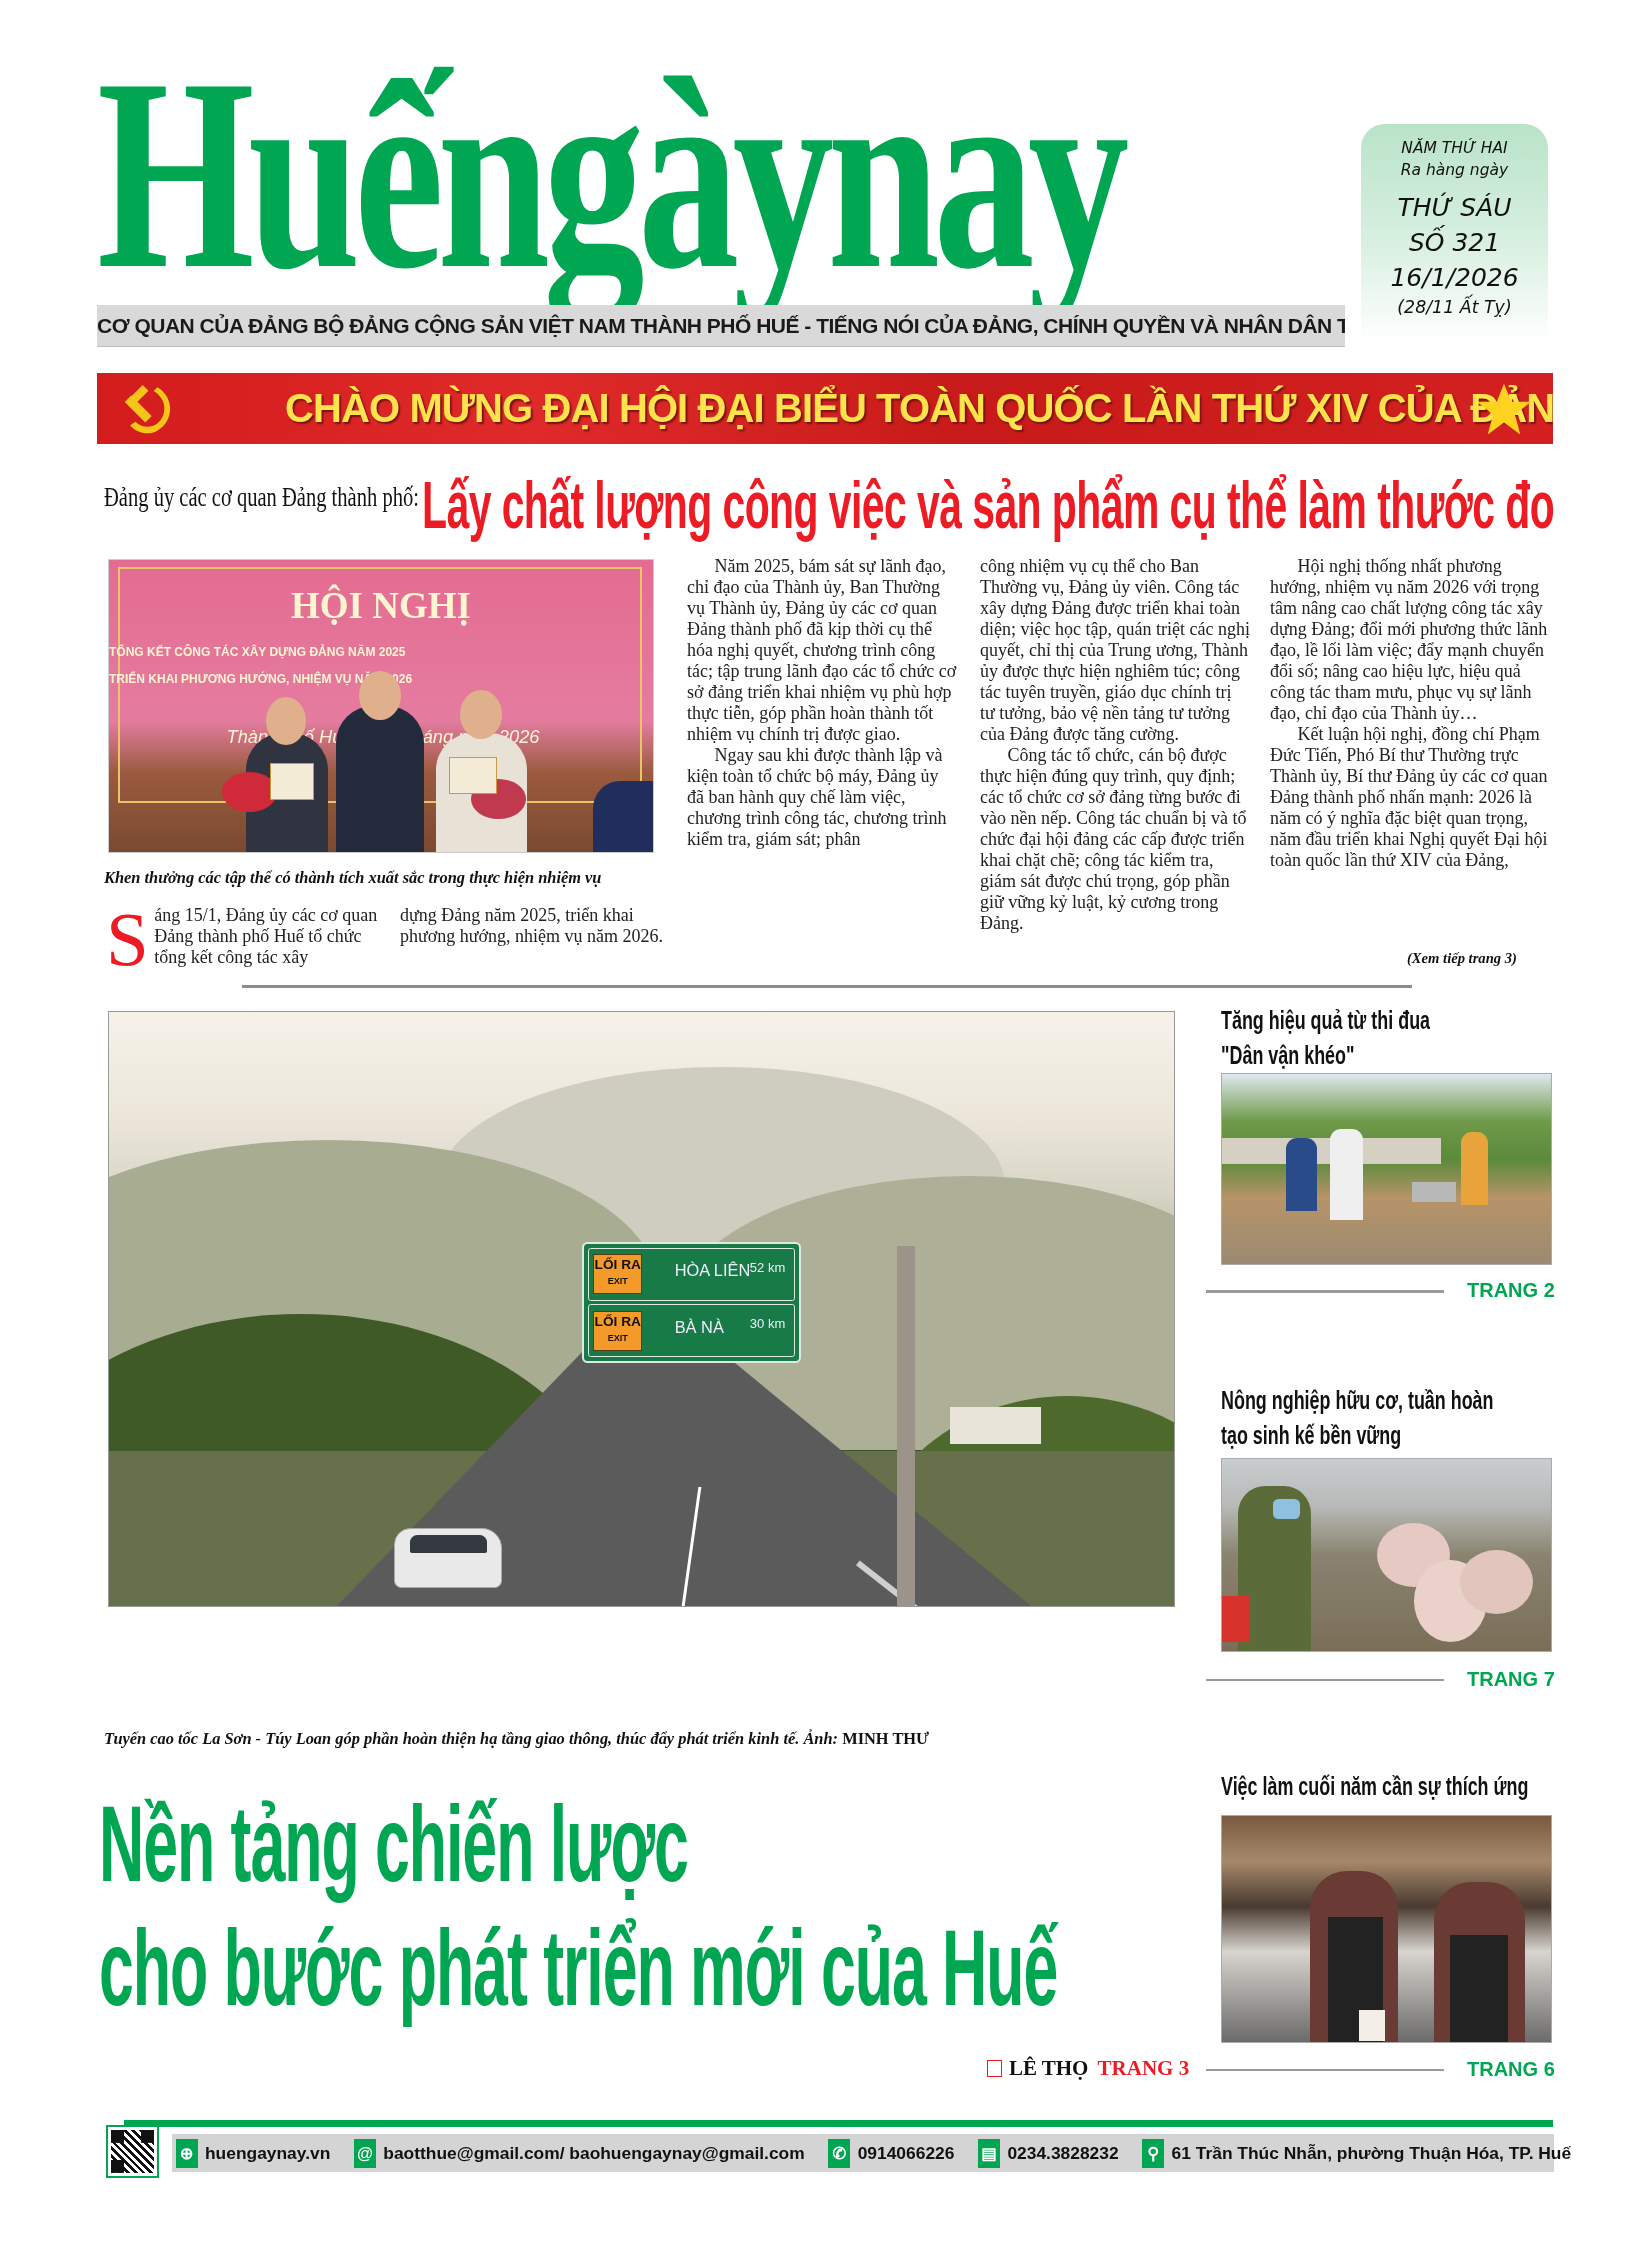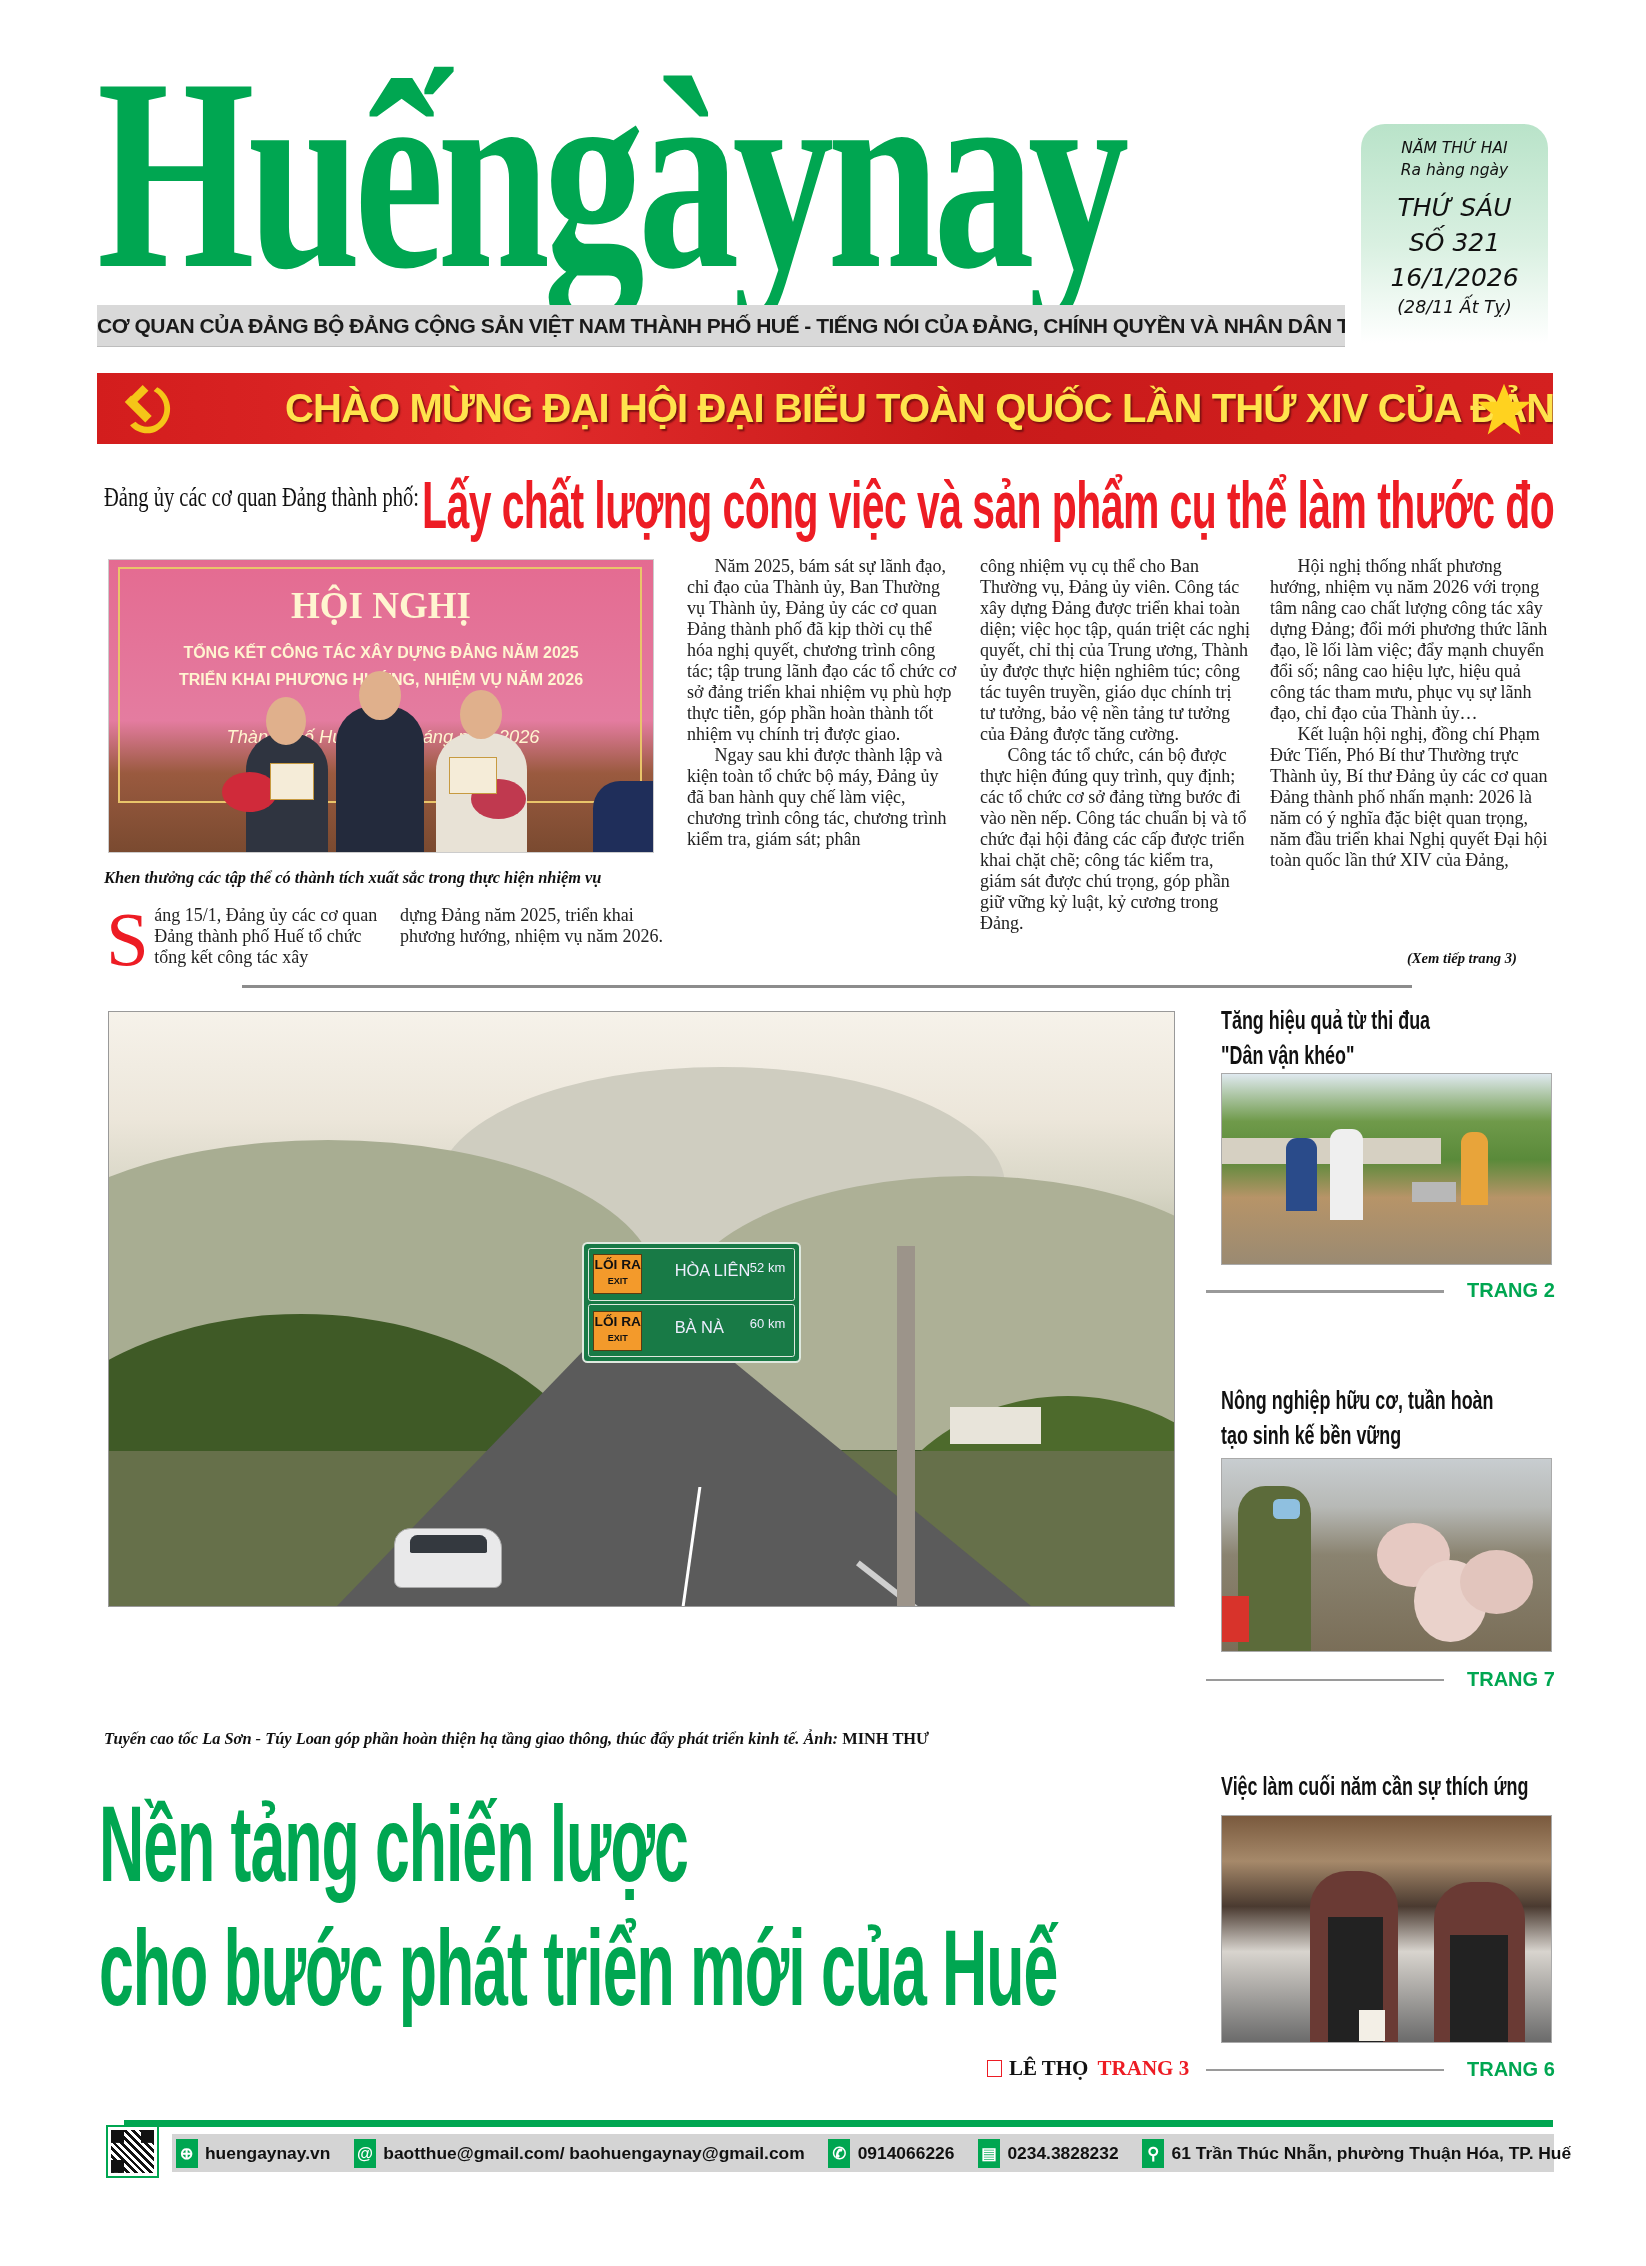--- a/index.html
+++ b/index.html
@@ -65,22 +65,22 @@
     position: absolute; left: 108px; top: 559px; width: 546px; height: 294px;
     background: linear-gradient(to bottom, #e46b91 0%, #e47ca0 55%, #9a5a3f 73%, #7a4a30 100%);
     overflow: hidden; border: 0.9px solid #ccc;
   }
   .photo1 .border-in { position: absolute; left: 9.1px; top: 7.3px; right: 11px; height: 236px; border: 2.7px solid #e9c56a; }
   .photo1 .t1 {
     position: absolute; left: 0; right: 0; top: 24px; text-align: center;
     font-family: "Liberation Serif", serif; font-weight: bold; color: #fff5d0; font-size: 37px;
   }
   .photo1 .t2 {
-    position: absolute; left: 0; right: 0; top: 79px; text-align: center;
-    font-family: "Liberation Sans", sans-serif; font-weight: bold; color: #fff5d0; font-size: 16px; line-height: 27.4px;
+    position: absolute; left: 0; right: 0; top: 79px; text-align: left;
+    font-family: "Liberation Sans", sans-serif; font-weight: bold; color: #fff5d0; font-size: 12px; line-height: 27.4px;
   }
   .photo1 .t3 {
     position: absolute; left: 82px; top: 166px; font-style: italic;
     font-family: "Liberation Sans", sans-serif; color: #fff5d0; font-size: 18.3px; width: 384px; text-align: center;
   }
   .person { position: absolute; bottom: 0; border-radius: 37px 37px 0 0; }
   .head { position: absolute; border-radius: 50%; background: #e0b08c; }
 
   .caption1 {
     position: absolute; left: 104px; top: 868px;
@@ -297,21 +297,21 @@
       </div>
       <div class="dest">HÒA LIÊN</div>
       <div class="km">52 km</div>
     </div>
     <div class="sign-row" style="top:60px;">
       <div class="exit-box">
         <div class="l1">LỐI RA</div>
         <div class="l2">EXIT</div>
       </div>
       <div class="dest">BÀ NÀ</div>
-      <div class="km">60 km</div>
+      <div class="km">30 km</div>
     </div>
   </div>
   <div class="car">
       <div class="win"></div>
     </div>
   <div style="position:absolute;left:841px;top:395px;width:91px;height:37px;background:#e8e4da;"></div>
 </div>
 <div class="caption2">
   <span>Tuyến cao tốc La Sơn - Túy Loan góp phần hoàn thiện hạ tầng giao thông, thúc đẩy phát triển kinh tế. Ảnh: </span><span class="credit">MINH THƯ</span>
 </div>

